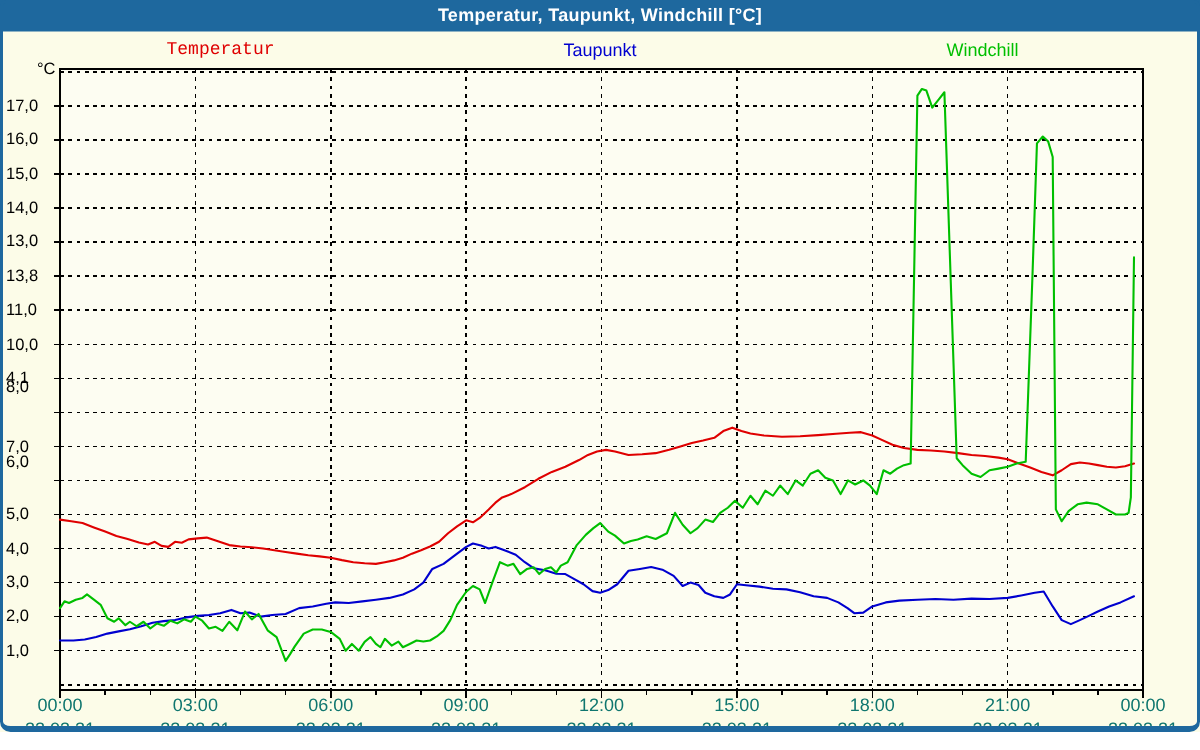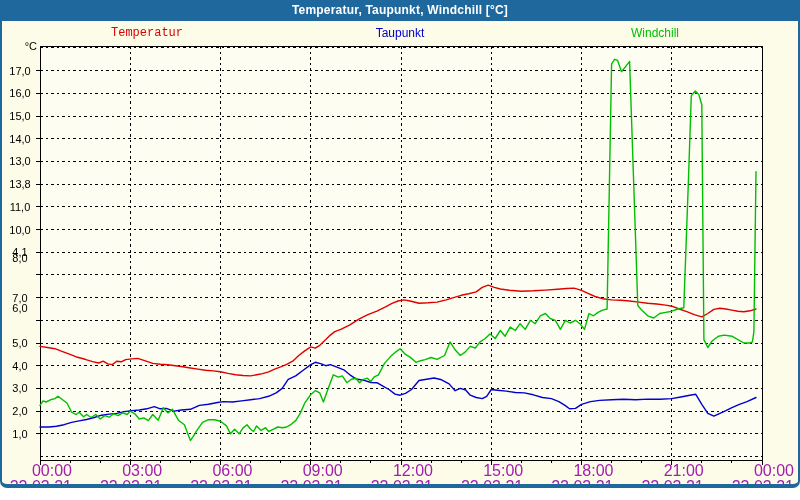--- a/index.html
+++ b/index.html
@@ -3,23 +3,23 @@
 <meta charset="utf-8">
 <style>
   html,body{margin:0;padding:0;background:#ffffff;}
   .window{position:relative;width:800px;height:488px;font-family:"Liberation Sans",sans-serif;overflow:hidden;}
   .frame{position:absolute;inset:0;border:2px solid #1e689e;border-bottom-width:4px;border-radius:4px 4px 7px 7px;pointer-events:none;z-index:5;}
   .titlebar{position:absolute;left:0;top:0;width:800px;height:21px;background:#1e689e;z-index:2;
             color:#ffffff;font-size:12px;font-weight:bold;text-align:center;line-height:21px;letter-spacing:.2px;}
   .legend-item{position:absolute;top:26px;transform:translateX(-50%);font-size:12px;white-space:nowrap;z-index:2;}
   #plot-svg{position:absolute;left:0;top:0;z-index:1;}
   #labels{position:absolute;left:0;top:0;width:800px;height:500px;z-index:2;pointer-events:none;}
-  .ylab{position:absolute;width:32px;text-align:center;font-size:11px;color:#000;line-height:12px;}
+  .ylab{position:absolute;width:32px;text-align:left;font-size:11px;color:#000;line-height:12px;}
   .yunit{position:absolute;width:32px;text-align:right;font-size:11px;color:#000;line-height:12px;}
-  .xtime,.xdate{position:absolute;width:64px;text-align:right;font-size:16px;color:#a21caf;line-height:13px;}
+  .xtime,.xdate{position:absolute;width:64px;text-align:center;font-size:12px;color:#0f766e;line-height:13px;}
 </style>
 </head>
 <body>
 
 <div class="window" style="background: rgb(252, 252, 232);">
   <div class="titlebar" style="background: rgb(30, 104, 158);">
     <span>Temperatur, Taupunkt, Windchill [°C]</span>
   </div>
 
   <span class="legend-item" style="left: 147px; color: rgb(223, 0, 0); font-family: Liberation Mono, monospace;">Temperatur</span>

